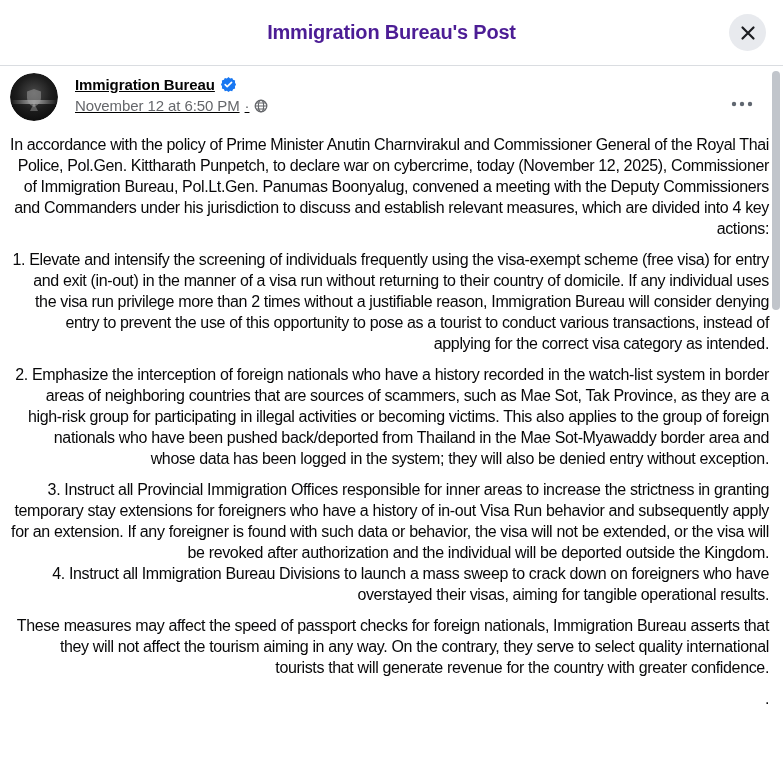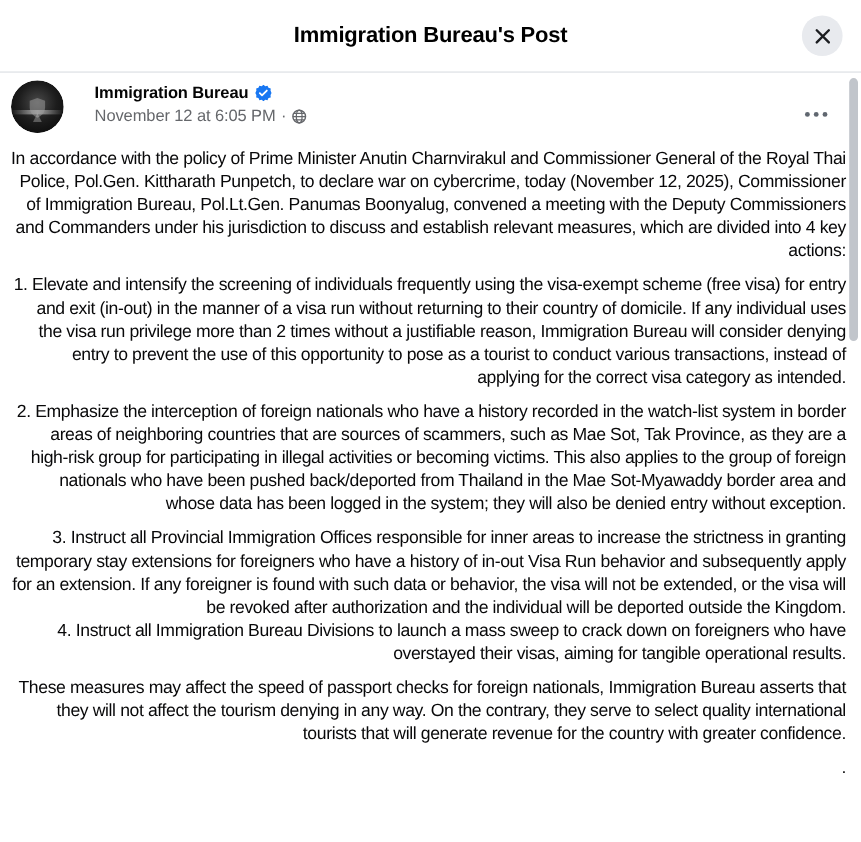--- a/index.html
+++ b/index.html
@@ -19,21 +19,21 @@
     position: relative;
     height: 66px;
     border-bottom: 1px solid #dadde1;
     display: flex;
     align-items: center;
     justify-content: center;
   }
   .dialog-title {
     font-size: 20px;
     font-weight: 700;
-    color: #000000;
+    color: #4c1d95;
     letter-spacing: -0.2px;
   }
   .close-btn {
     position: absolute;
     right: 17px; top: 14px;
     width: 37px; height: 37px;
     border-radius: 50%;
     border: none;
     background: #e8eaee;
     cursor: pointer;
@@ -50,21 +50,21 @@
     margin-top: 7px;
     position: relative;
   }
   .avatar {
     width: 48px; height: 48px;
     border-radius: 50%;
     flex: 0 0 48px;
     cursor: pointer;
     overflow: hidden;
   }
-  .author-block { margin-left: 28px; padding-top: 3px; }
+  .author-block { margin-left: 17px; padding-top: 3px; text-decoration: underline; }
   .author-line { display: flex; align-items: center; gap: 6px; }
   .author-name {
     font-size: 15px;
     font-weight: 700;
     color: #050505;
     cursor: pointer;
     letter-spacing: -0.1px;
   }
   .meta-line {
     margin-top: 4px;
@@ -156,21 +156,21 @@
         <div class="author-line">
           <span class="author-name">Immigration Bureau</span>
           <span style="display:flex;">
             <svg width="15" height="15" viewBox="0 0 24 24">
               <path fill="#1877f2" d="M12 0l2.6 2.2 3.3-.8 1.4 3.1 3.3 1-.3 3.4L24 12l-1.7 3.1.3 3.4-3.3 1-1.4 3.1-3.3-.8L12 24l-2.6-2.2-3.3.8-1.4-3.1-3.3-1 .3-3.4L0 12l1.7-3.1-.3-3.4 3.3-1 1.4-3.1 3.3.8z"></path>
               <path d="M6.7 12.3l3.2 3.2 7-7" stroke="#ffffff" stroke-width="2.6" fill="none" stroke-linecap="round" stroke-linejoin="round"></path>
             </svg>
           </span>
         </div>
         <div class="meta-line">
-          <span class="timestamp">November 12 at 6:05 PM</span>
+          <span class="timestamp">November 12 at 6:50 PM</span>
           <span class="dot">·</span>
           <span style="display:flex;">
             <svg width="14" height="14" viewBox="0 0 16 16">
               <circle cx="8" cy="8" r="6.6" fill="none" stroke="#65676b" stroke-width="1.5"></circle>
               <ellipse cx="8" cy="8" rx="3" ry="6.6" fill="none" stroke="#65676b" stroke-width="1.3"></ellipse>
               <path d="M1.6 8 h12.8 M2.6 4.6 h10.8 M2.6 11.4 h10.8" stroke="#65676b" stroke-width="1.3" fill="none"></path>
             </svg>
           </span>
         </div>
       </div>
@@ -186,21 +186,21 @@
       </button>
 
     </div>
 
     <div class="post-text">
       <p>In accordance with the policy of Prime Minister Anutin Charnvirakul and Commissioner General of the Royal Thai Police, Pol.Gen. Kittharath Punpetch, to declare war on cybercrime, today (November 12, 2025), Commissioner of Immigration Bureau, Pol.Lt.Gen. Panumas Boonyalug, convened a meeting with the Deputy Commissioners and Commanders under his jurisdiction to discuss and establish relevant measures, which are divided into 4 key actions:</p>
       <p>1. Elevate and intensify the screening of individuals frequently using the visa-exempt scheme (free visa) for entry and exit (in-out) in the manner of a visa run without returning to their country of domicile. If any individual uses the visa run privilege more than 2 times without a justifiable reason, Immigration Bureau will consider denying entry to prevent the use of this opportunity to pose as a tourist to conduct various transactions, instead of applying for the correct visa category as intended.</p>
       <p>2. Emphasize the interception of foreign nationals who have a history recorded in the watch-list system in border areas of neighboring countries that are sources of scammers, such as Mae Sot, Tak Province, as they are a high-risk group for participating in illegal activities or becoming victims. This also applies to the group of foreign nationals who have been pushed back/deported from Thailand in the Mae Sot-Myawaddy border area and whose data has been logged in the system; they will also be denied entry without exception.</p>
       <p>3. Instruct all Provincial Immigration Offices responsible for inner areas to increase the strictness in granting temporary stay extensions for foreigners who have a history of in-out Visa Run behavior and subsequently apply for an extension. If any foreigner is found with such data or behavior, the visa will not be extended, or the visa will be revoked after authorization and the individual will be deported outside the Kingdom.
 4. Instruct all Immigration Bureau Divisions to launch a mass sweep to crack down on foreigners who have overstayed their visas, aiming for tangible operational results.</p>
-      <p>These measures may affect the speed of passport checks for foreign nationals, Immigration Bureau asserts that they will not affect the tourism denying in any way. On the contrary, they serve to select quality international tourists that will generate revenue for the country with greater confidence.</p>
+      <p>These measures may affect the speed of passport checks for foreign nationals, Immigration Bureau asserts that they will not affect the tourism aiming in any way. On the contrary, they serve to select quality international tourists that will generate revenue for the country with greater confidence.</p>
       <p>.</p>
     </div>
 
   </div>
 
   <div class="scrollbar-thumb"></div>
 
 </div>
 
 </body></html>

